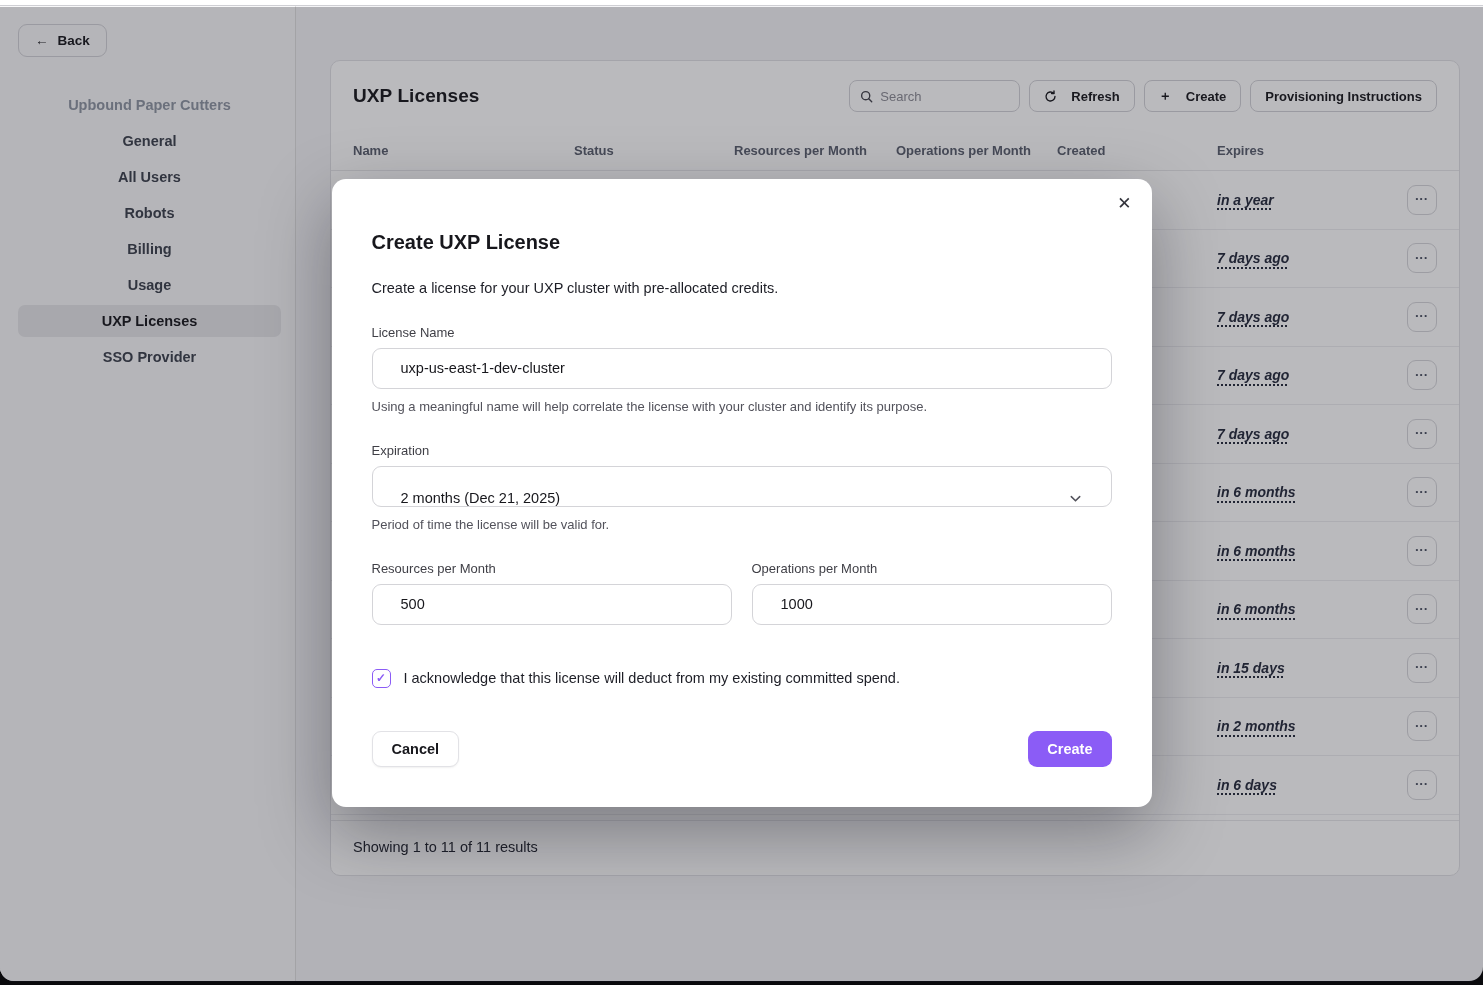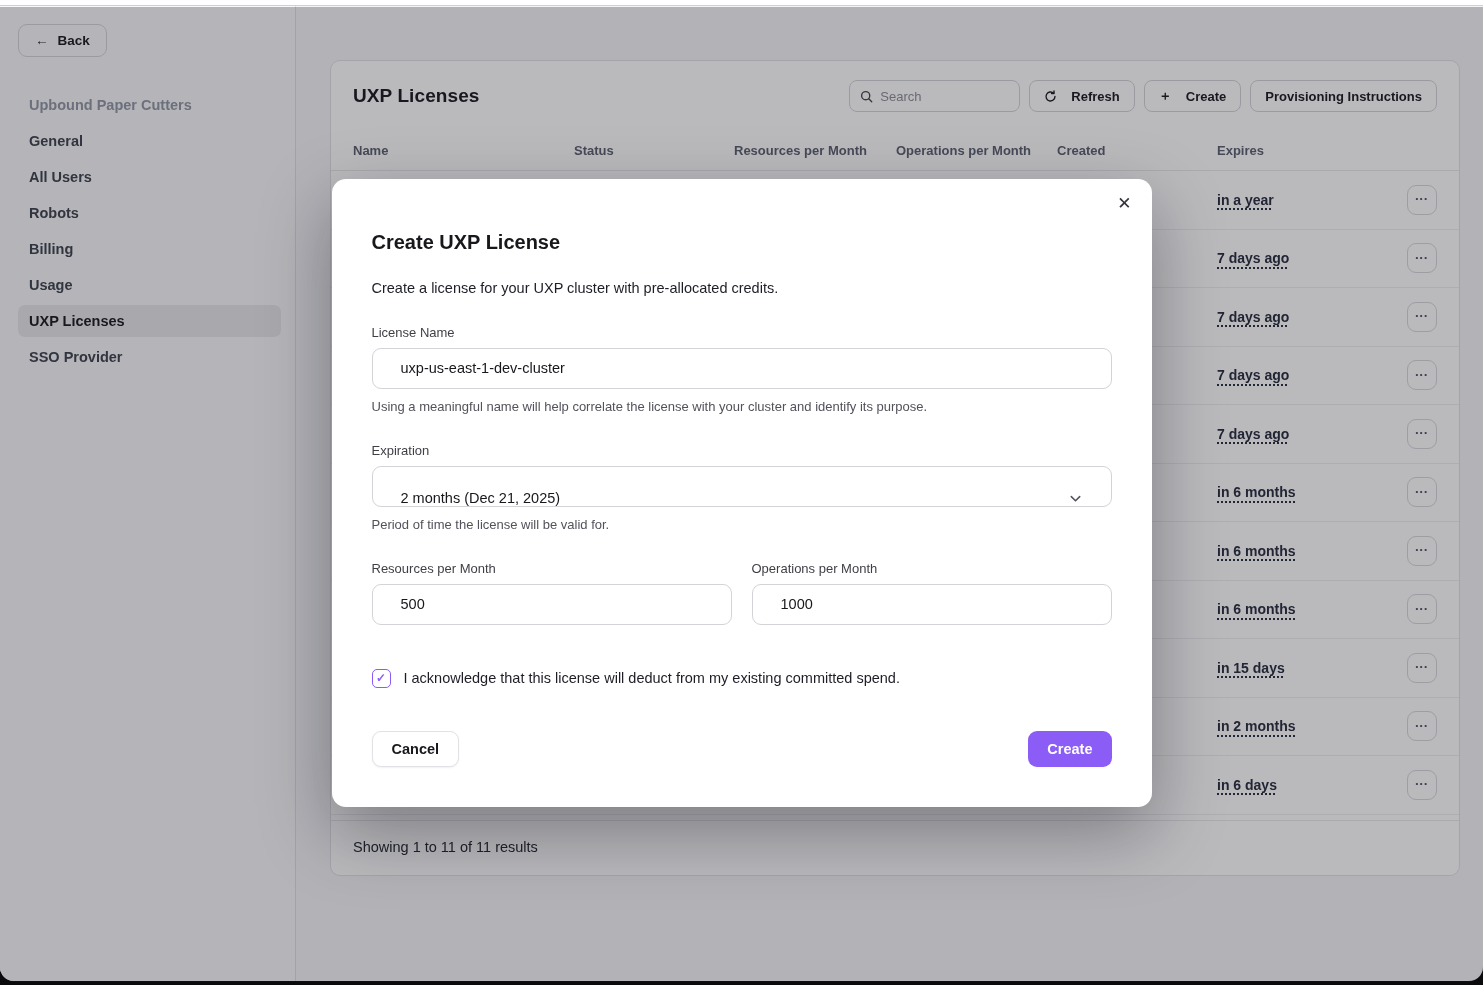--- a/index.html
+++ b/index.html
@@ -27,21 +27,21 @@
     padding:18px 14px 0 18px;
   }
   .back-btn {
     display:inline-flex; align-items:center; gap:9px;
     padding:8px 16px;
     border:1px solid #d2d2d7; border-radius:9px;
     background:transparent;
     font-family:inherit; font-size:13.5px; font-weight:700; color:#17171c;
     cursor:pointer;
   }
-  .nav { margin-top:32px; }
+  .nav { margin-top:32px;text-align:center; }
   .nav-item {
     padding:8px 11px; margin-bottom:4px;
     font-size:14.5px; font-weight:600; color:#3c414d;
     border-radius:7px; cursor:pointer;
   }
   .nav-item.org { color:#8e95a2; font-weight:700; cursor:default; }
   .nav-item.selected { background:#e5e5e8; color:#17171c; font-weight:700; }
   
   .main { flex:1; padding:54px 23px 0 34px; }
   .card {
@@ -85,21 +85,21 @@
   }
   .thead {
     height:40px;
     border-bottom:1px solid #e7e7ea;
     font-size:13px; font-weight:600; color:#5a5f6e;
   }
   .trow { height:58.5px; border-bottom:1px solid #ececef; }
   .expires-link {
     font-size:14px; font-weight:600; color:#252a3c;
     text-decoration:underline dotted 1.5px; text-underline-offset:3.5px;
-    cursor:pointer; justify-self:start;
+    cursor:pointer; justify-self:start;font-style:italic;
   }
   .dots-btn {
     width:30px; height:30px; justify-self:end;
     border:1px solid #d6d6da; border-radius:9px; background:#fff;
     color:#444a5c; font-size:8px; letter-spacing:1.5px;
     display:inline-flex; align-items:center; justify-content:center;
     cursor:pointer; padding-bottom:2px;
   }
   .card-footer {
     margin-top:auto;

